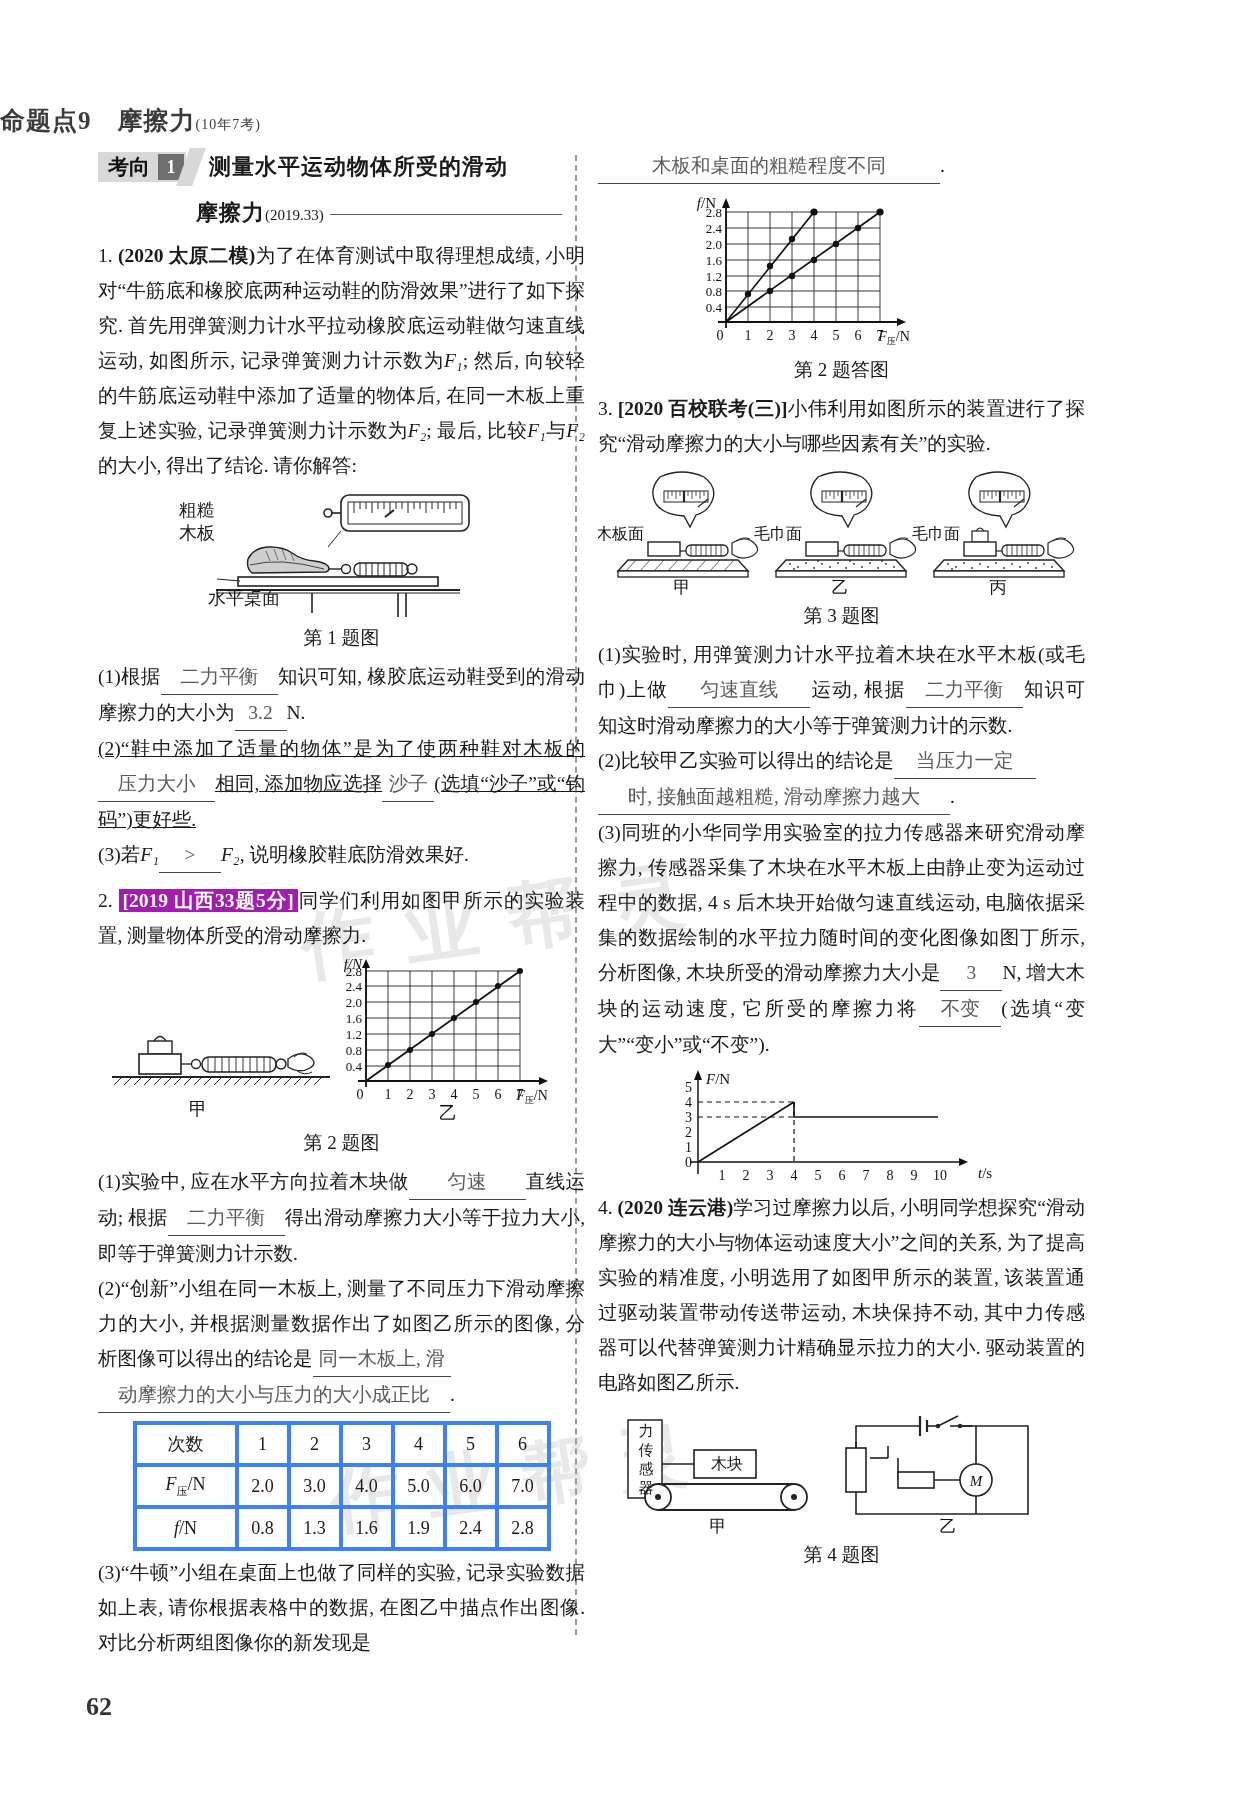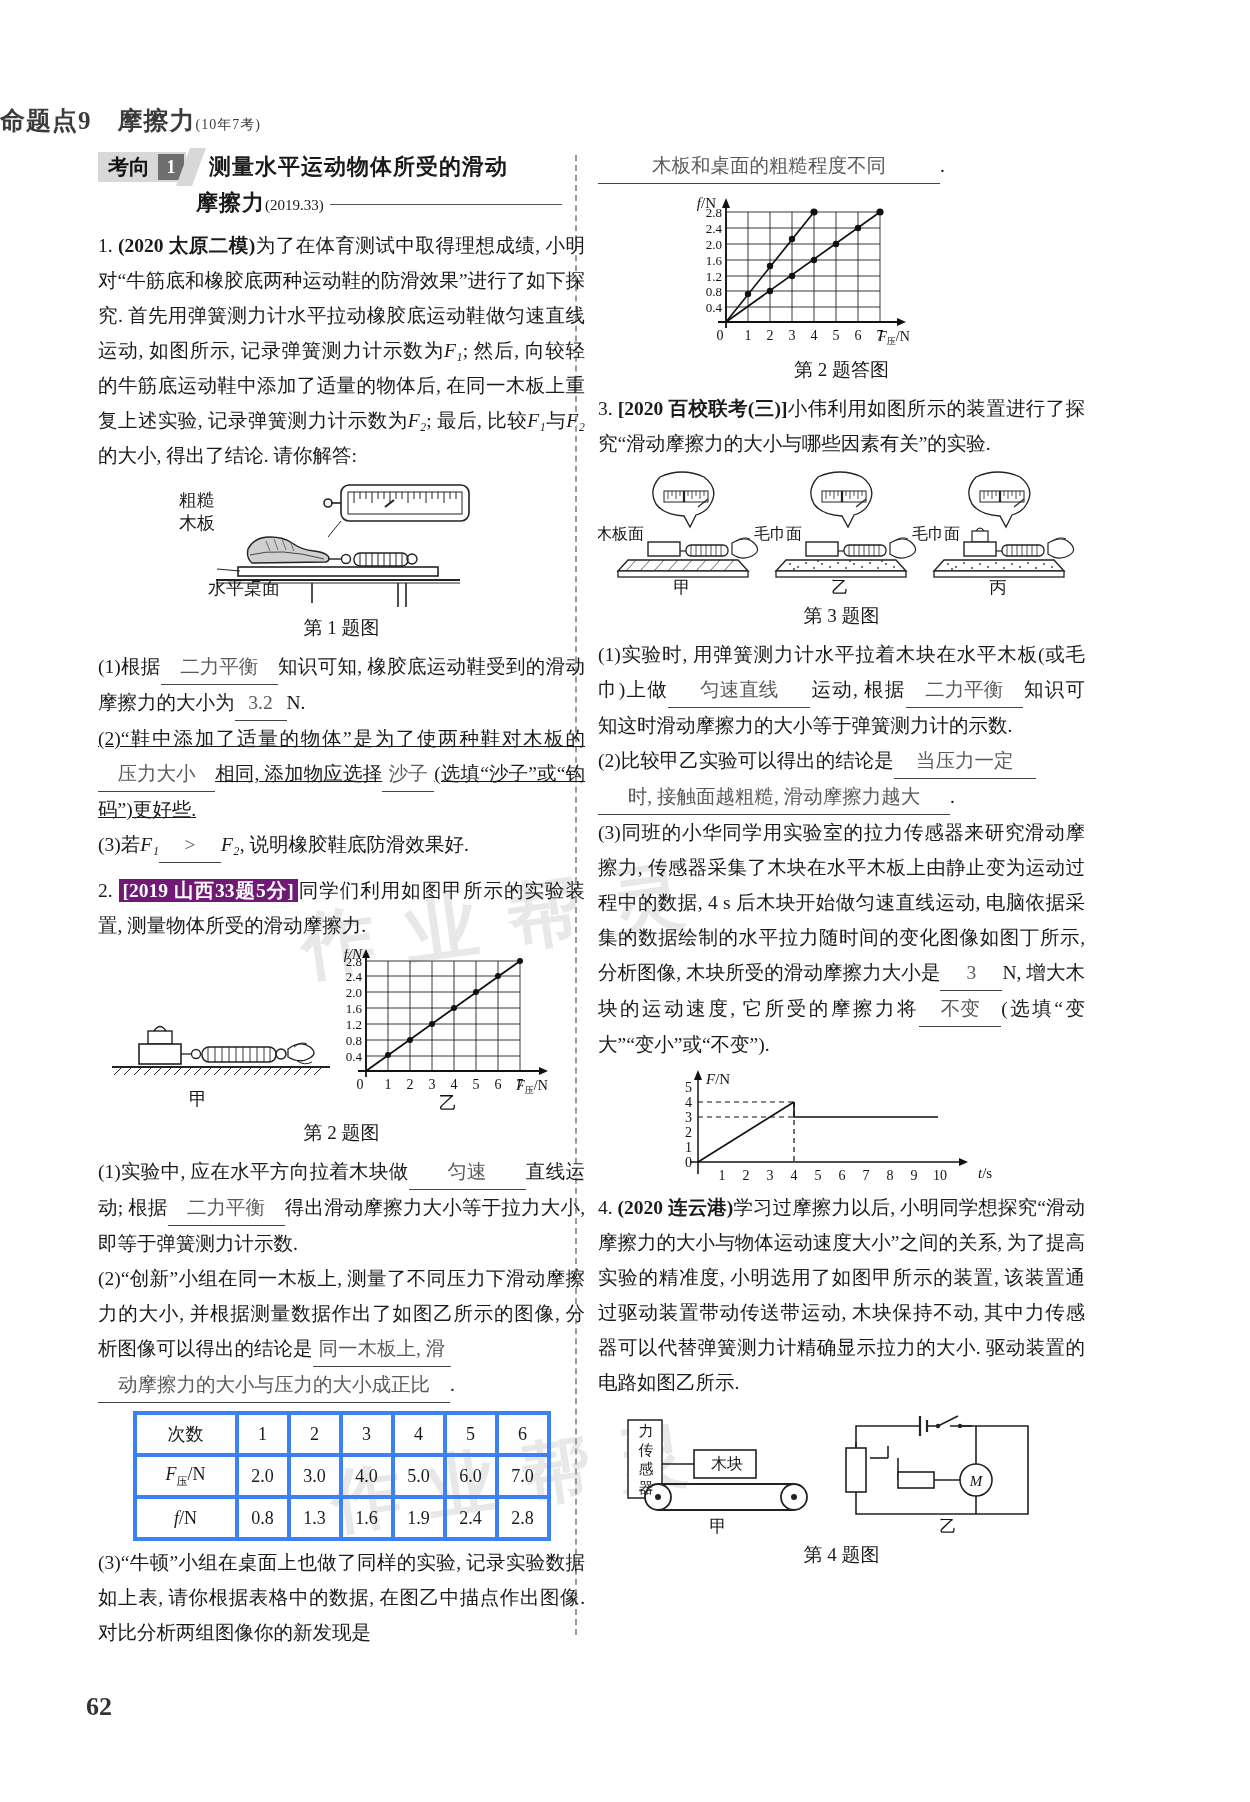--- a/index.html
+++ b/index.html
@@ -22,21 +22,21 @@
   
   .col{position:absolute;top:148px;width:487px;}
   .col-left{left:98px;}
   .col-right{left:598px;}
   .divider{
     position:absolute;left:575px;top:155px;width:0;height:1480px;
     border-left:2px dashed #9a9a9a;
   }
 
   
-  .kx{display:flex;align-items:center;gap:0px;margin-bottom:6px;}
+  .kx{display:flex;align-items:center;gap:0px;margin-bottom:16px;}
   .kx-tag{
     display:inline-flex;align-items:center;gap:8px;
     background:#d8d8d8;padding:4px 2px 4px 10px;height:30px;box-sizing:border-box;
     position:relative;
   }
   .kx-tag .kx-word{font-size:21px;font-weight:bold;color:#111;}
   .kx-tag .kx-num{
     display:inline-block;background:#6e6e6e;color:#fff;font-weight:bold;
     font-size:18px;width:26px;height:26px;line-height:26px;text-align:center;
     font-family:"Liberation Serif",serif;
@@ -50,21 +50,21 @@
     letter-spacing:1px;
   }
   .kx-title2{font-size:22px;font-weight:bold;letter-spacing:1px;}
   .kx-year{font-size:15px;font-weight:normal;}
   .kx-rule{border-bottom:1px solid #555;display:inline-block;width:232px;vertical-align:5px;margin-left:6px;}
 
   
   .q{margin-top:10px;font-size:19.5px;line-height:35px;text-align:justify;}
   .q .num{font-weight:normal;}
   .src{font-weight:bold;}
-  .src-hl{font-weight:bold;background:#701a75;color:#fff;padding:1px 4px;}
+  .src-hl{font-weight:bold;background:#a21caf;color:#fff;padding:1px 4px;}
   .fill{
     display:inline-block;border-bottom:1px solid #444;text-align:center;
     color:#5a5a5a;padding:0 6px;min-width:40px;
   }
   .fillw{min-width:105px;}
   .fillw2{min-width:130px;}
   .ital{font-style:italic;}
   sub{font-size:11px;}
   .cap{text-align:center;font-size:19px;margin:6px 0 8px 0;}
 

